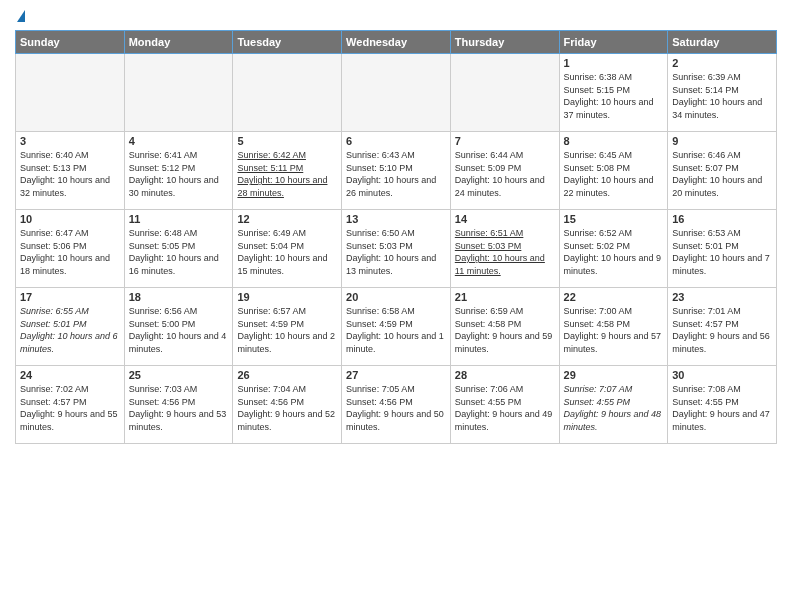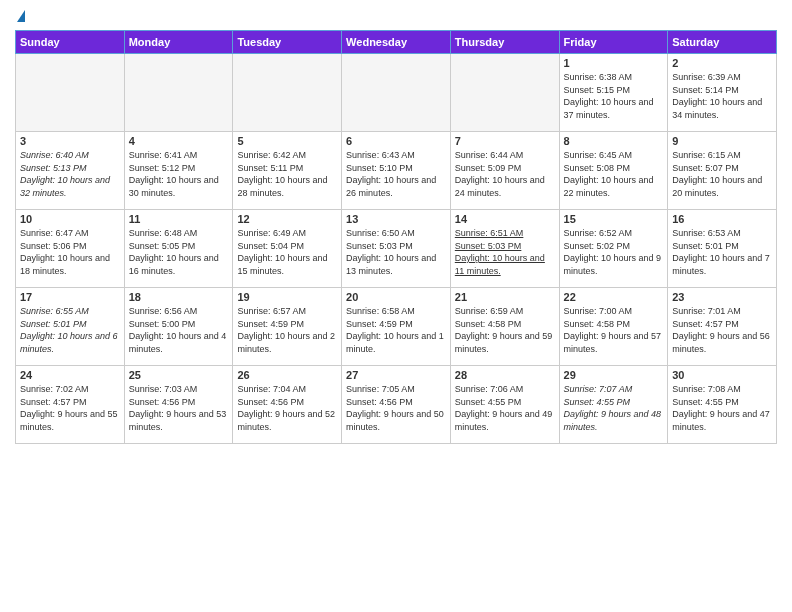--- a/index.html
+++ b/index.html
@@ -52,21 +52,21 @@
     .location {
       font-size: 14px;
       color: #444;
     }
     .calendar {
       width: 100%;
       border-collapse: collapse;
       table-layout: fixed;
     }
     .calendar th {
-      background: #6d28d9;
+      background: #737373;
       color: #fff;
       font-size: 11px;
       font-weight: bold;
       padding: 5px 4px;
       text-align: left;
       border: 1px solid #5aa0d8;
     }
     .calendar td {
       border: 1px solid #ccc;
       vertical-align: top;
@@ -138,33 +138,33 @@
           <td>
             <div class="day-number">2</div>
             <div class="day-info" style="white-space: pre-line;">Sunrise: 6:39 AM
 Sunset: 5:14 PM
 Daylight: 10 hours and 34 minutes.</div>
           </td>
         </tr>
         <tr>
           <td>
             <div class="day-number">3</div>
-            <div class="day-info" style="white-space: pre-line; font-style: italic;">Sunrise: 6:40 AM
+            <div class="day-info" style="white-space: pre-line;">Sunrise: 6:40 AM
 Sunset: 5:13 PM
 Daylight: 10 hours and 32 minutes.</div>
           </td>
           <td>
             <div class="day-number">4</div>
             <div class="day-info" style="white-space: pre-line;">Sunrise: 6:41 AM
 Sunset: 5:12 PM
 Daylight: 10 hours and 30 minutes.</div>
           </td>
           <td>
             <div class="day-number">5</div>
-            <div class="day-info" style="white-space: pre-line;">Sunrise: 6:42 AM
+            <div class="day-info" style="white-space: pre-line; text-decoration: underline;">Sunrise: 6:42 AM
 Sunset: 5:11 PM
 Daylight: 10 hours and 28 minutes.</div>
           </td>
           <td>
             <div class="day-number">6</div>
             <div class="day-info" style="white-space: pre-line;">Sunrise: 6:43 AM
 Sunset: 5:10 PM
 Daylight: 10 hours and 26 minutes.</div>
           </td>
           <td>
@@ -174,21 +174,21 @@
 Daylight: 10 hours and 24 minutes.</div>
           </td>
           <td>
             <div class="day-number">8</div>
             <div class="day-info" style="white-space: pre-line;">Sunrise: 6:45 AM
 Sunset: 5:08 PM
 Daylight: 10 hours and 22 minutes.</div>
           </td>
           <td>
             <div class="day-number">9</div>
-            <div class="day-info" style="white-space: pre-line;">Sunrise: 6:15 AM
+            <div class="day-info" style="white-space: pre-line;">Sunrise: 6:46 AM
 Sunset: 5:07 PM
 Daylight: 10 hours and 20 minutes.</div>
           </td>
         </tr>
         <tr>
           <td>
             <div class="day-number">10</div>
             <div class="day-info" style="white-space: pre-line;">Sunrise: 6:47 AM
 Sunset: 5:06 PM
 Daylight: 10 hours and 18 minutes.</div>

